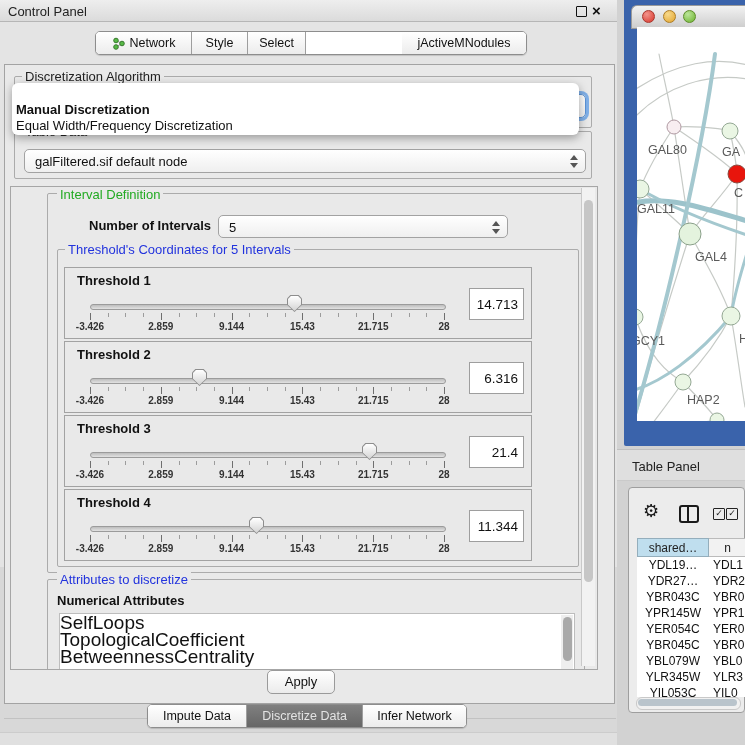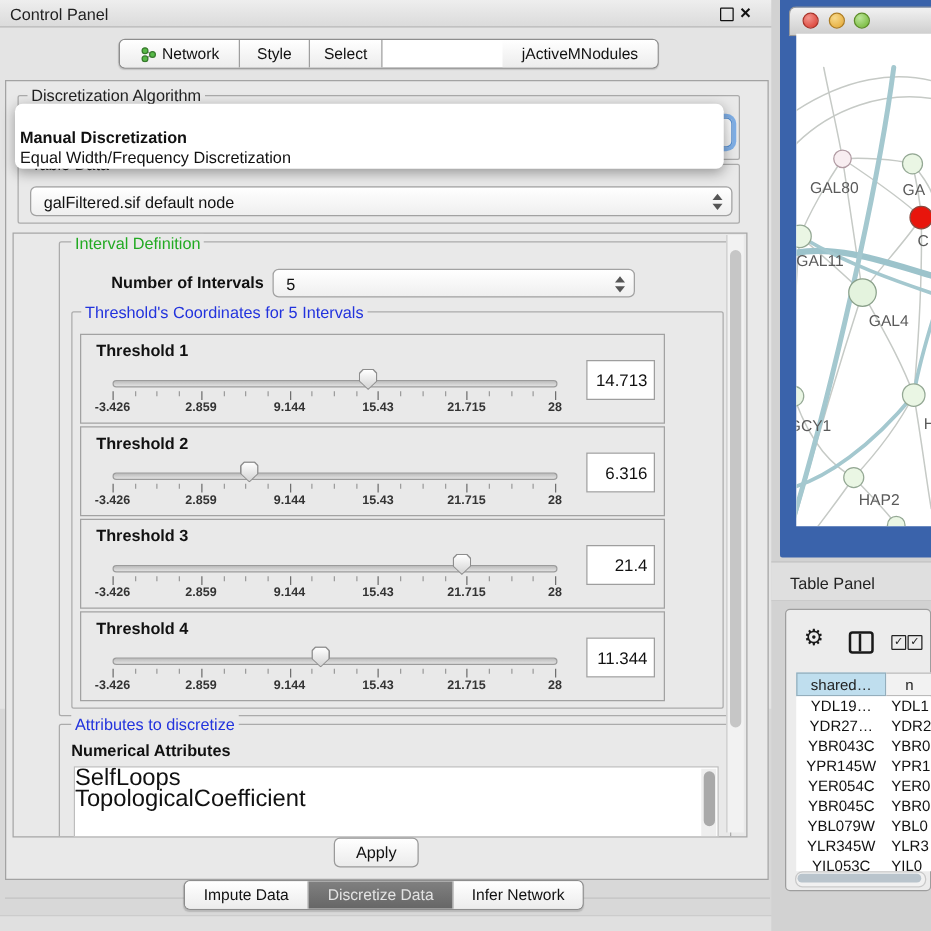--- a/index.html
+++ b/index.html
@@ -312,20 +312,21 @@
             </div>
           </div>
 
         <div class="group" style="left:36px;top:392px;width:538px;height:92px;"></div>
         <span class="gh blue" style="left:46px;top:385px;">Attributes to discretize</span>
         <span class="lbl-bold" style="left:46px;top:406px;">Numerical Attributes</span>
         <div id="attr-list">
 
         <div class="attr-item">SelfLoops</div>
             <div class="attr-item">TopologicalCoefficient</div>
+            <div class="attr-item">BetweennessCentrality</div>
             <div id="attr-scroll">
               <div id="attr-thumb"></div>
             </div>
           </div>
 
         <div id="bp-scroll">
             <div id="bp-thumb"></div>
           </div>
       </div>
 

